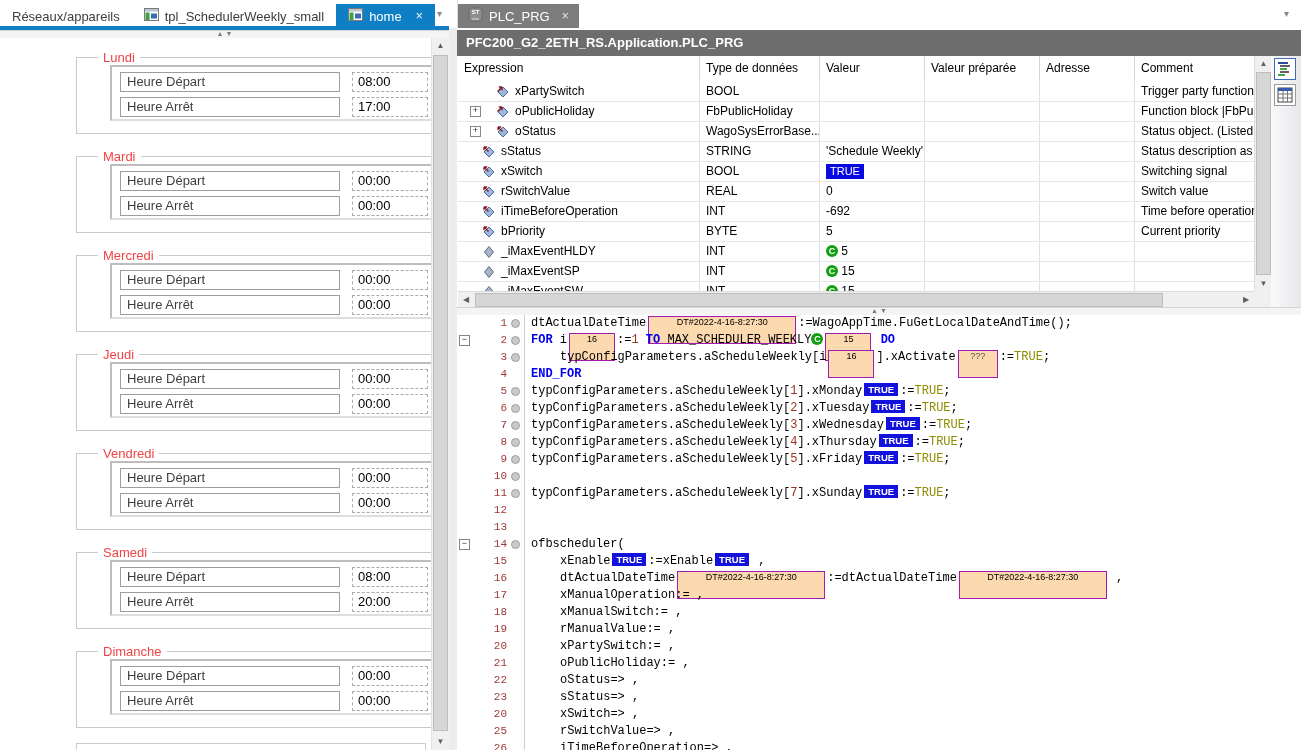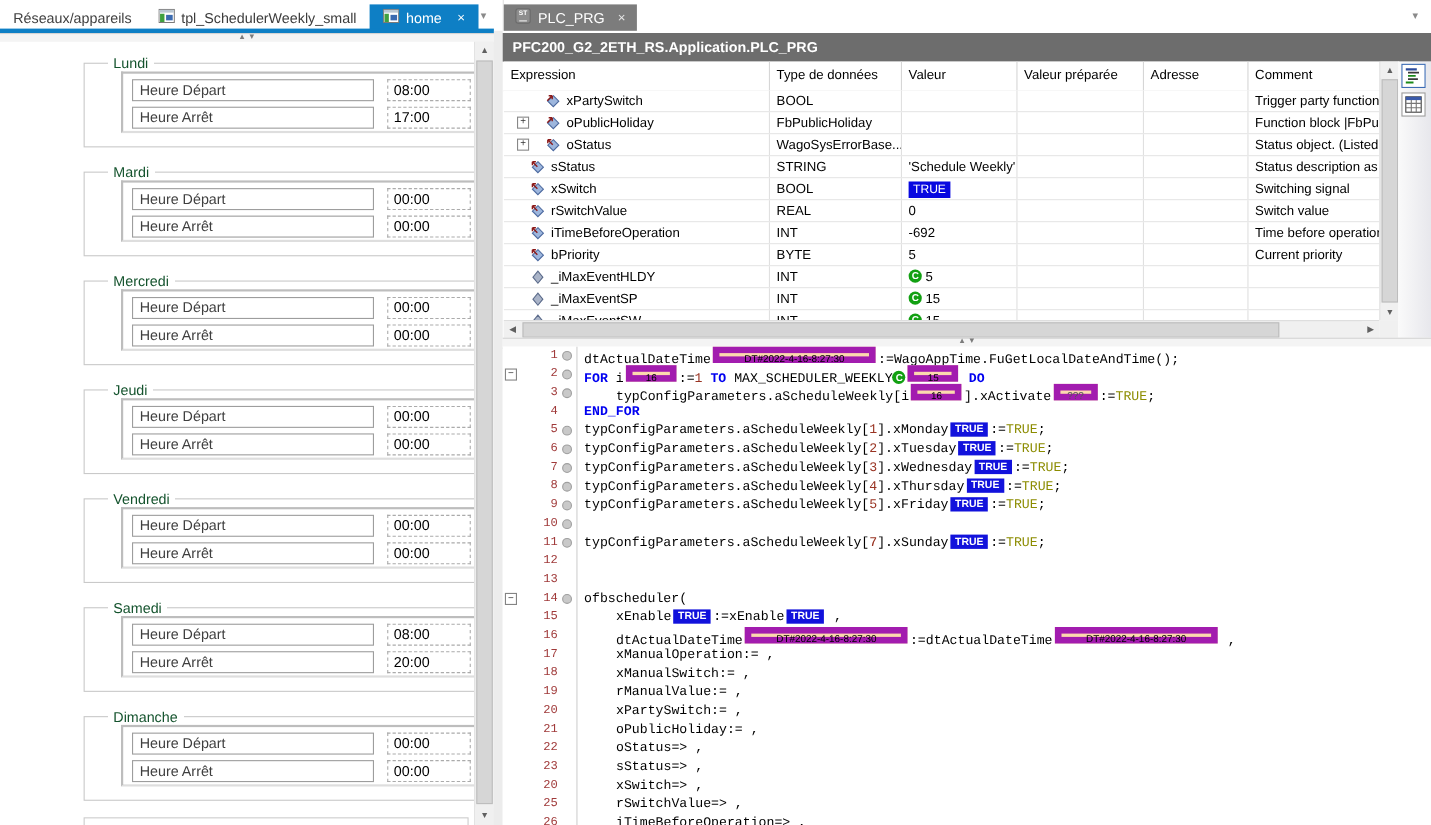--- a/index.html
+++ b/index.html
@@ -22,21 +22,21 @@
   .blue-bar{position:absolute;left:0;top:26px;width:449px;height:4px;background:#0e7fc5;}
 
   
   .hsplit{position:absolute;background:#f4f4f4;border-top:1px solid #d4d4d4;border-bottom:1px solid #c9c9c9;text-align:center;color:#7c7c7c;font-size:7px;line-height:6px;}
   #left-hsplit{left:0;top:30px;width:449px;height:8px;}
   .pane-split{position:absolute;left:449px;top:28px;width:8px;height:722px;background:#ececec;}
 
   
   #left-content{position:absolute;left:0;top:38px;width:431px;height:712px;background:#fff;overflow:hidden;box-sizing:border-box;padding-top:12px;}
   .day{box-sizing:border-box;width:348px;height:84px;margin:0 0 15px 76px;border:1px solid #c9c9c9;padding:0 9px 6px 9px;}
-  .day legend{font-size:13px;color:#14532d;padding:0 5px;margin-left:12px;}
+  .day legend{font-size:13px;color:#ef4444;padding:0 5px;margin-left:12px;}
   .day-inner{box-sizing:border-box;height:56px;border:2px solid;border-color:#bdbdbd #dedede #dedede #bdbdbd;padding:5px 8px;display:flex;flex-direction:column;gap:5px;background:#fff;margin-left:24px;}
   .prow{display:flex;gap:12px;}
   .plabel{box-sizing:border-box;flex:0 0 220px;height:20px;line-height:18px;border:1px solid #9d9d9d;padding:0 6px;font-size:13px;color:#3f3f3f;background:#fff;overflow:hidden;}
   .pval{box-sizing:border-box;flex:0 0 76px;height:20px;line-height:18px;border:1px dashed #ababab;padding:0 5px;font-size:13px;color:#000;background:#fff;}
   .next-frame{width:348px;height:30px;margin-left:76px;border:1px solid #cccccc;}
 
   
   .sb{position:absolute;background:#f0f0f0;}
   .sb .arr{position:absolute;color:#606060;font-size:8px;text-align:center;background:#f0f0f0;}
   .sb .thumb{position:absolute;background:#d6d6d6;border:1px solid #bdbdbd;box-sizing:border-box;}
@@ -79,21 +79,21 @@
   #code-pane{position:absolute;left:457px;top:315px;width:844px;height:435px;background:#fff;overflow:hidden;font-family:"Liberation Mono","DejaVu Sans Mono",monospace;font-size:12px;}
   #code-pane::before{content:"";position:absolute;left:67px;top:0;bottom:0;border-left:1px solid #cfcfcf;}
   .cl{position:relative;height:17px;line-height:17px;white-space:pre;}
   .fold{position:absolute;left:2px;top:3px;width:9px;height:9px;border:1px solid #848484;background:#fff;font-size:9px;line-height:7px;text-align:center;color:#333;font-family:"Liberation Sans",sans-serif;}
   .lno{position:absolute;left:12px;width:38px;text-align:right;color:#a03a3a;font-size:11px;}
   .blt{position:absolute;left:54px;top:4px;width:9px;height:9px;border-radius:50%;background:#c9c9c9;border:1px solid #9f9f9f;box-sizing:border-box;}
   .ctext{position:absolute;left:74px;top:0;white-space:pre;color:#000;}
   .kw{color:#0000f0;font-weight:bold;}
   .lit{color:#8c8c00;}
   .num{color:#993322;}
-  .mb{display:inline-block;box-sizing:border-box;min-width:40px;padding:0 2px;height:15px;line-height:11px;text-align:center;background:#fcd9ae;border:6px solid #a21caf;font-size:9px;font-family:"Liberation Sans",sans-serif;color:#000;vertical-align:1px;margin:0 2px;}
+  .mb{display:inline-block;box-sizing:border-box;min-width:40px;padding:0 2px;height:28px;line-height:11px;text-align:center;background:#fcd9ae;border:1px solid #a21caf;font-size:9px;font-family:"Liberation Sans",sans-serif;color:#000;vertical-align:1px;margin:0 2px;}
   .mb.qb{color:#555;}
   .bbx{display:inline-block;padding:0 4px;height:13px;line-height:13px;background:#1212dc;color:#fff;font-size:9.5px;font-weight:bold;font-family:"Liberation Sans",sans-serif;vertical-align:1px;margin:0 2px;}
 </style>
 </head>
 <body>
 
 <div class="app">
 
   <div class="tabbar" id="left-tabbar">
     <div class="ltab">

